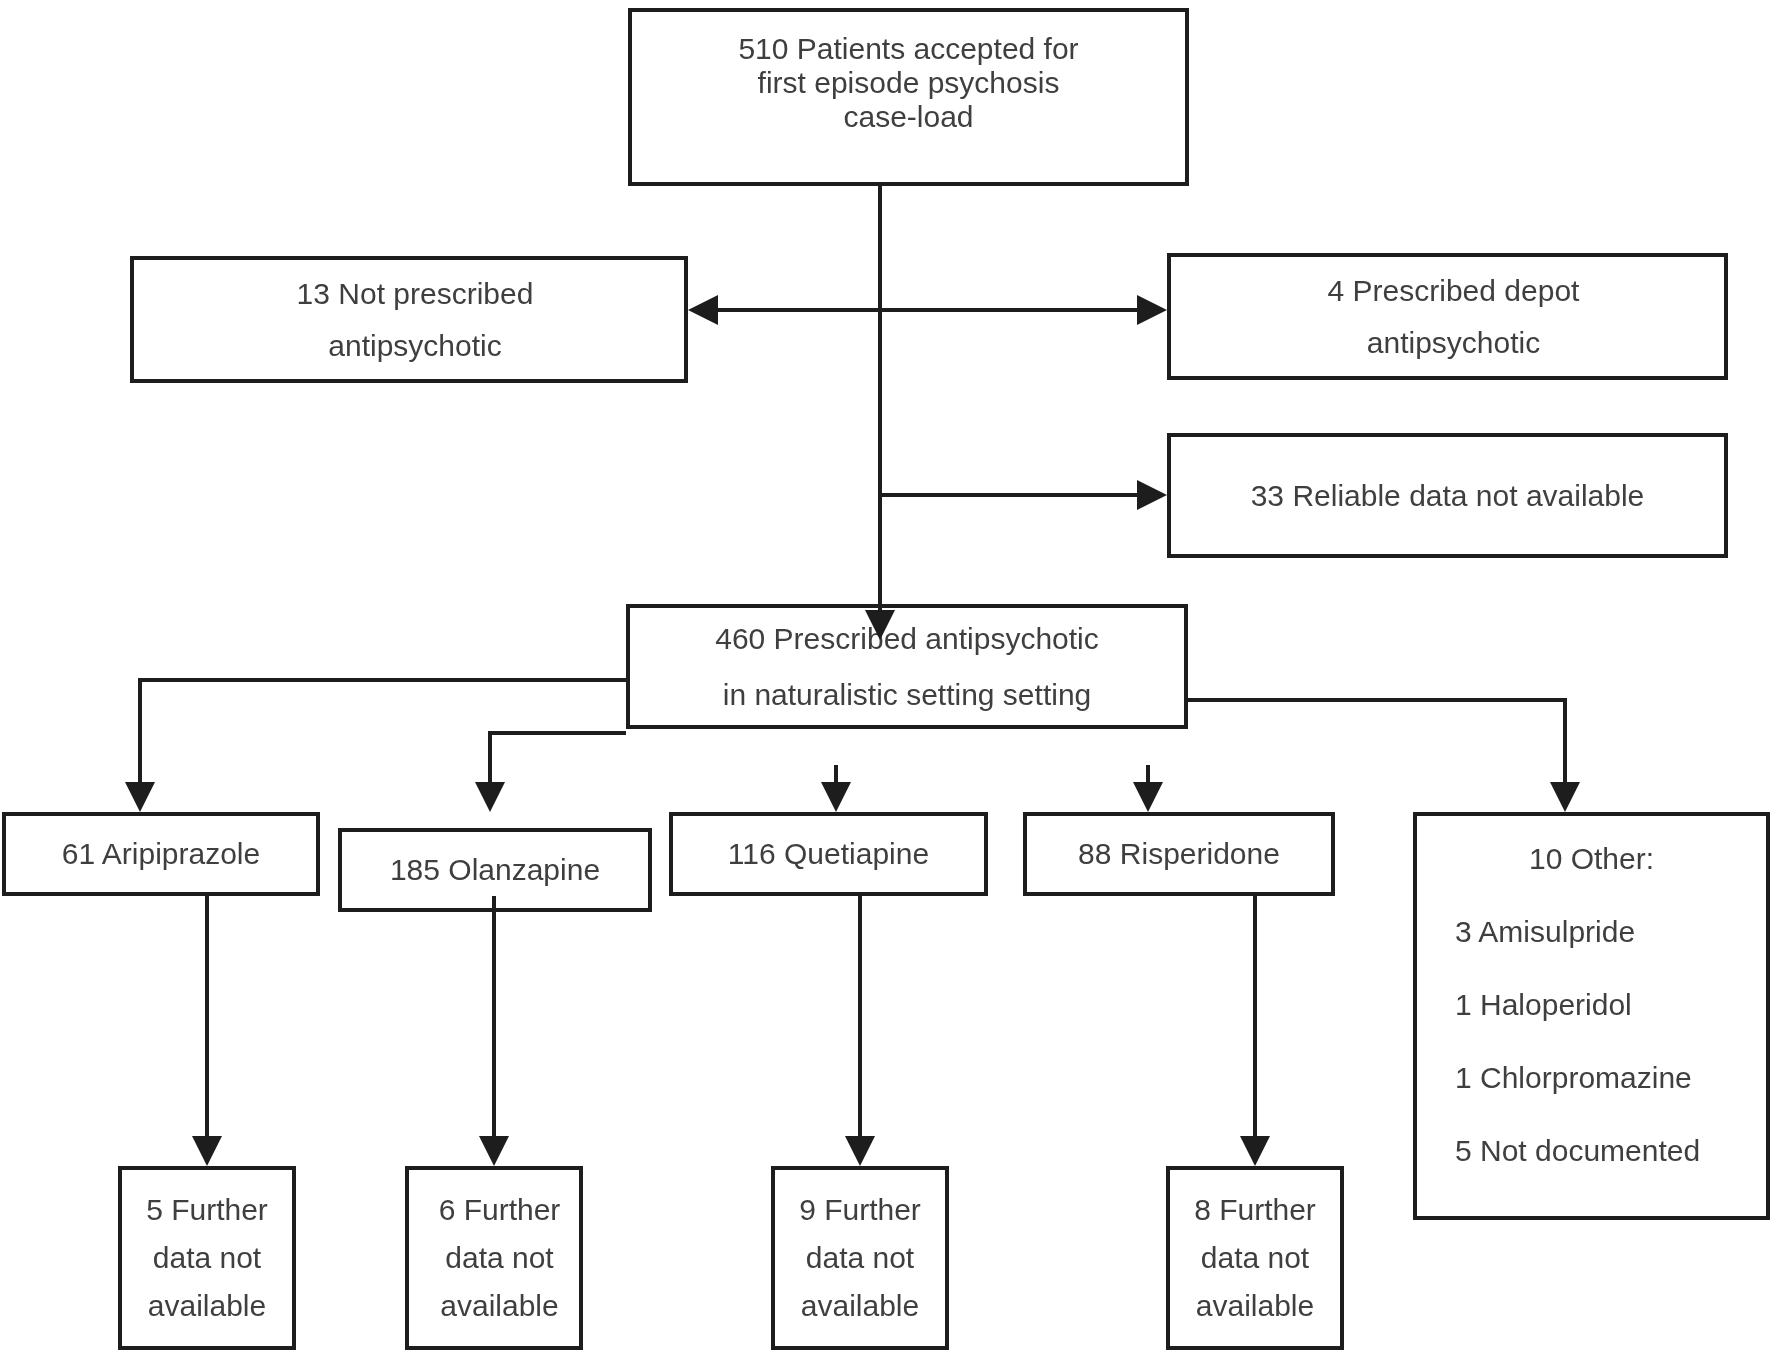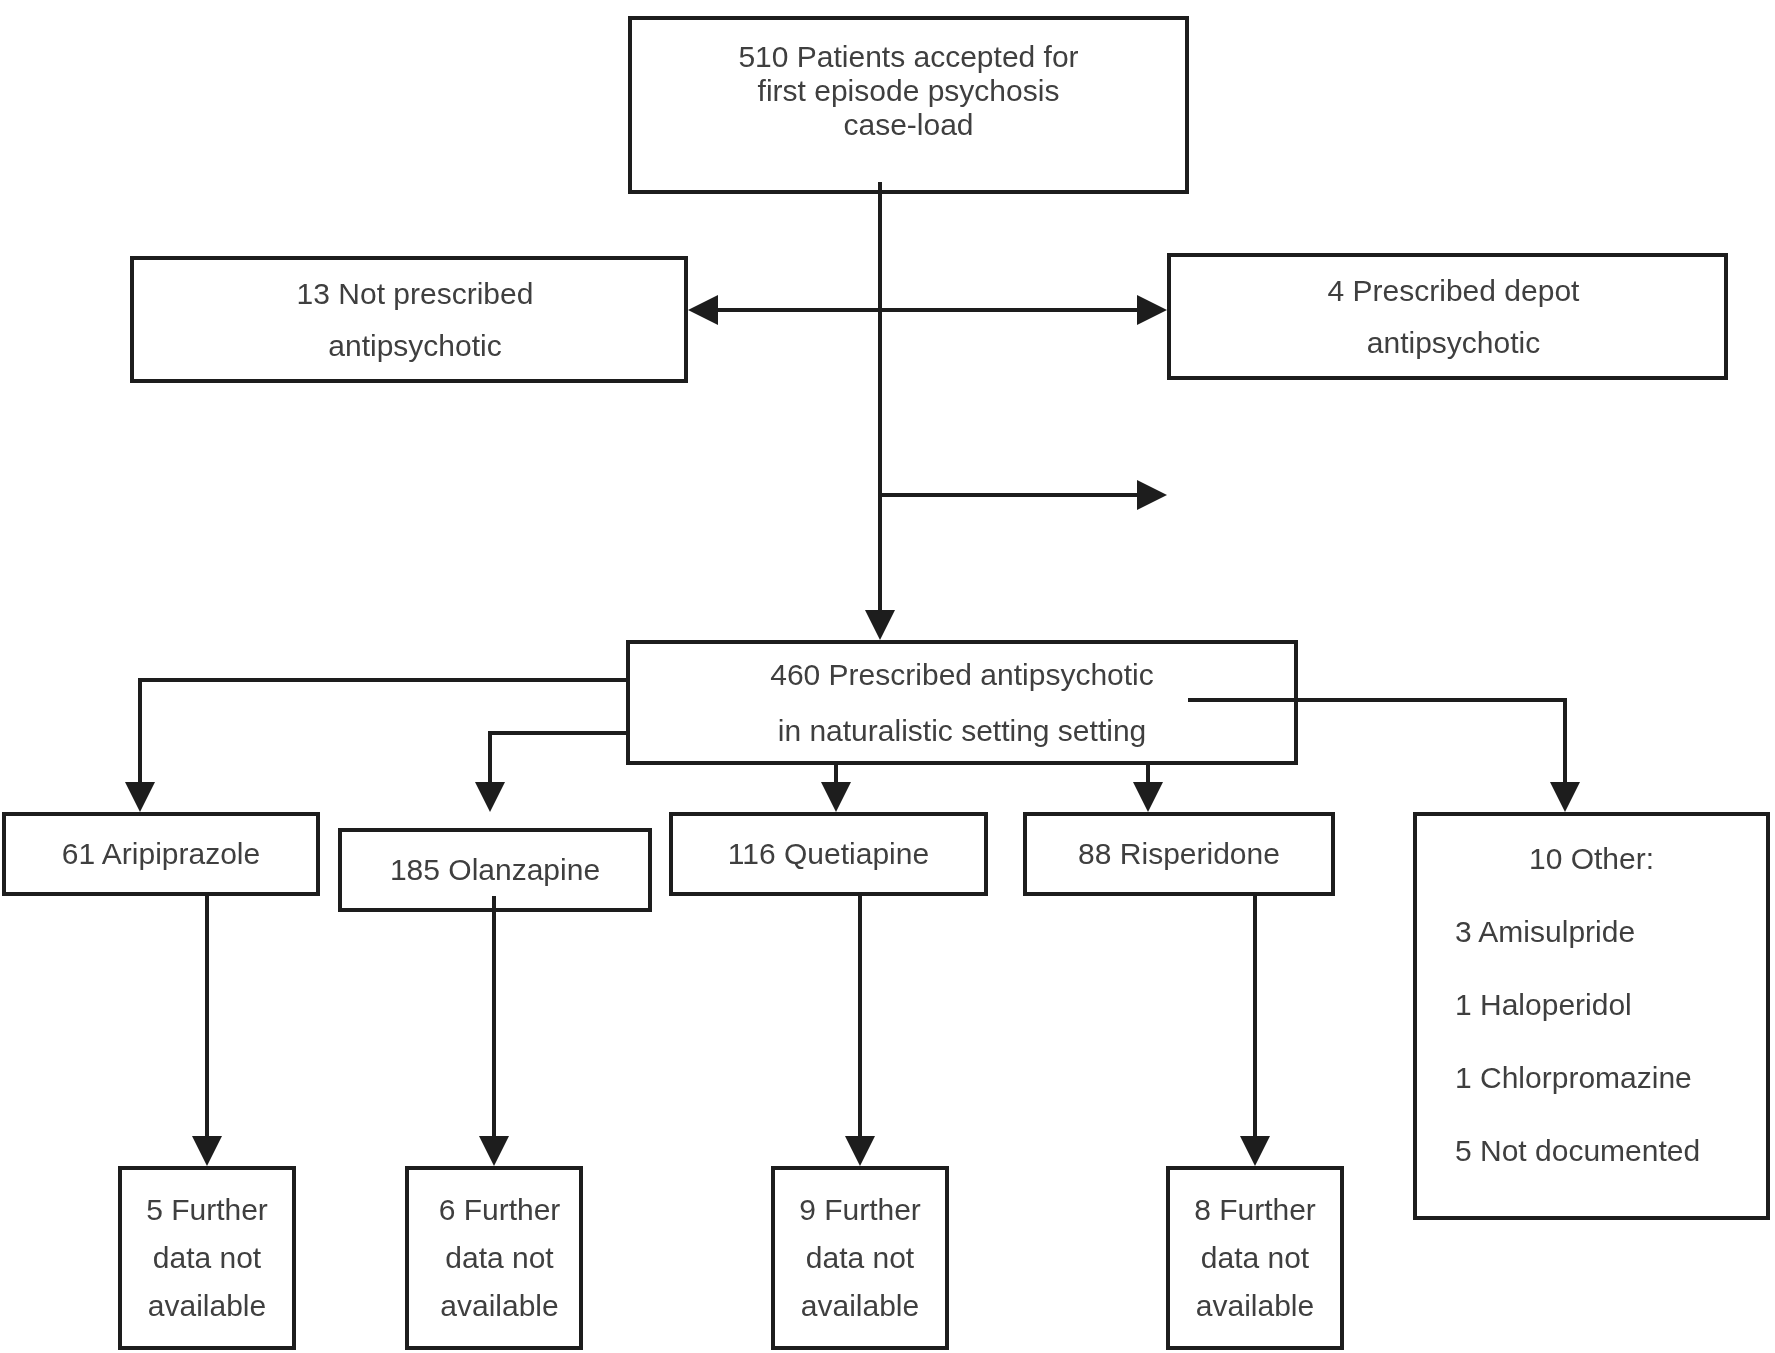--- a/index.html
+++ b/index.html
@@ -34,25 +34,25 @@
   .mid .ln{line-height:56px;}
   .triple .ln{line-height:48px;}
   .hline,.vline{position:absolute;background:var(--line);}
   .hline{height:4px;}
   .vline{width:4px;}
   .ah{position:absolute;width:0;height:0;}
   .ah-down{border-left:15px solid transparent;border-right:15px solid transparent;border-top:30px solid var(--line);}
   .ah-left{border-top:15px solid transparent;border-bottom:15px solid transparent;border-right:30px solid var(--line);}
   .ah-right{border-top:15px solid transparent;border-bottom:15px solid transparent;border-left:30px solid var(--line);}
   
-  #box-accepted{left:628px;top:16px;width:561px;height:178px;padding-bottom:28px;}
+  #box-accepted{left:628px;top:8px;width:561px;height:178px;padding-bottom:28px;}
   #box-not-prescribed{left:130px;top:256px;width:558px;height:127px;}
   #box-depot{left:1167px;top:253px;width:561px;height:127px;}
   #box-reliable{left:1167px;top:433px;width:561px;height:125px;}
-  #box-prescribed{left:626px;top:640px;width:672px;height:125px;}
+  #box-prescribed{left:626px;top:604px;width:562px;height:125px;}
   #box-aripiprazole{left:2px;top:812px;width:318px;height:84px;}
   #box-olanzapine{left:338px;top:812px;width:314px;height:84px;margin-top:16px;}
   #box-quetiapine{left:669px;top:812px;width:319px;height:84px;}
   #box-risperidone{left:1023px;top:812px;width:312px;height:84px;}
   #box-other{
     left:1413px;top:812px;width:357px;height:408px;
     justify-content:flex-start;align-items:stretch;
     padding:26px 10px 10px 10px;text-align:left;
   }
   #box-other .other-title{display:block;text-align:center;line-height:34px;}
@@ -77,20 +77,23 @@
   <div class="box loose" id="box-not-prescribed">
     <span class="ln">13 Not prescribed</span>
     <span class="ln">antipsychotic</span>
   </div>
 
   <div class="box loose" id="box-depot">
     <span class="ln">4 Prescribed depot</span>
     <span class="ln">antipsychotic</span>
   </div>
 
+  <div class="box" id="box-reliable">
+    <span class="ln">33 Reliable data not available</span>
+  </div>
 
   <div class="box mid" id="box-prescribed">
     <span class="ln">460 Prescribed antipsychotic</span>
     <span class="ln">in naturalistic setting setting</span>
   </div>
 
   <div class="box" id="box-aripiprazole">
     <span class="ln">61 Aripiprazole</span>
   </div>
 

